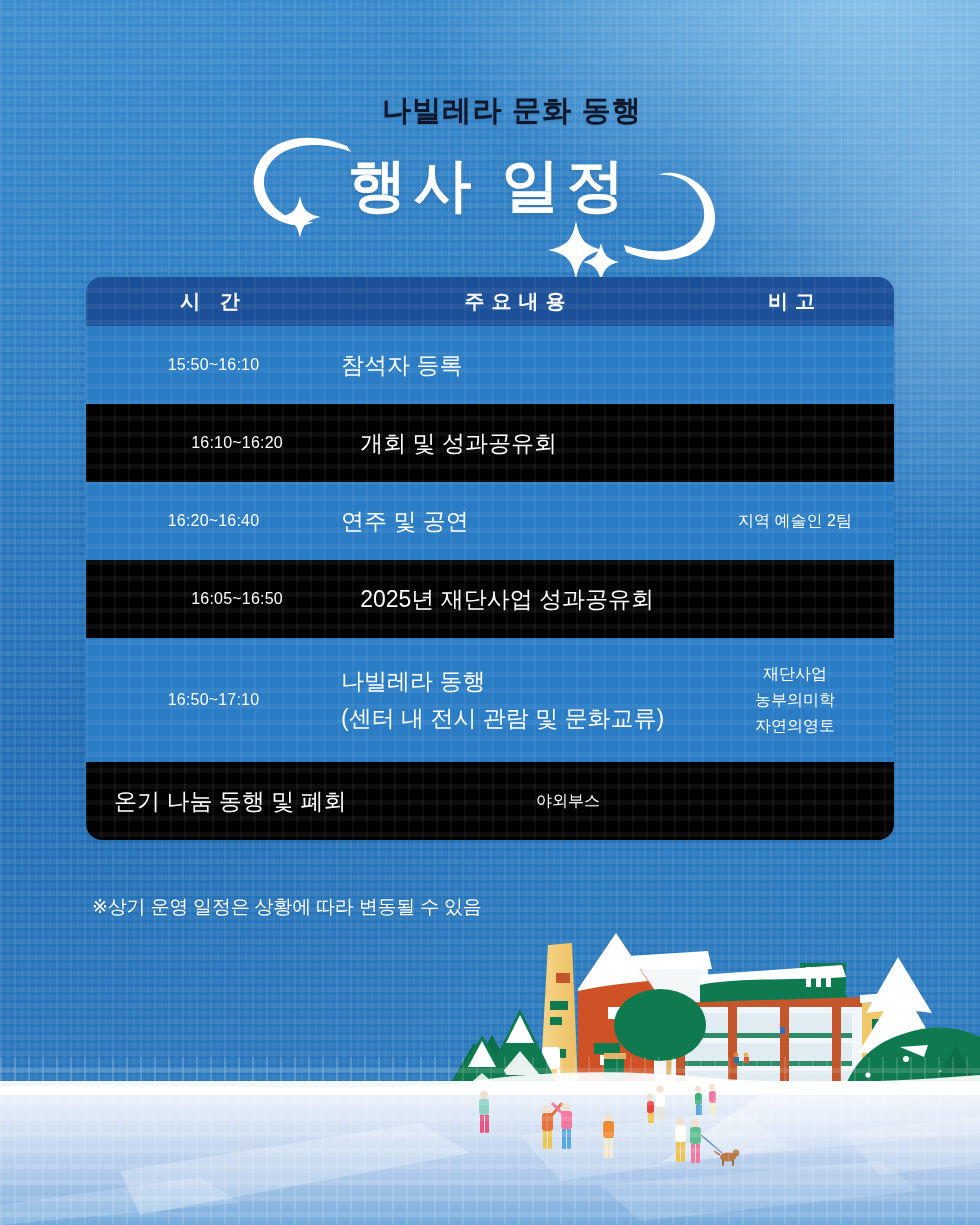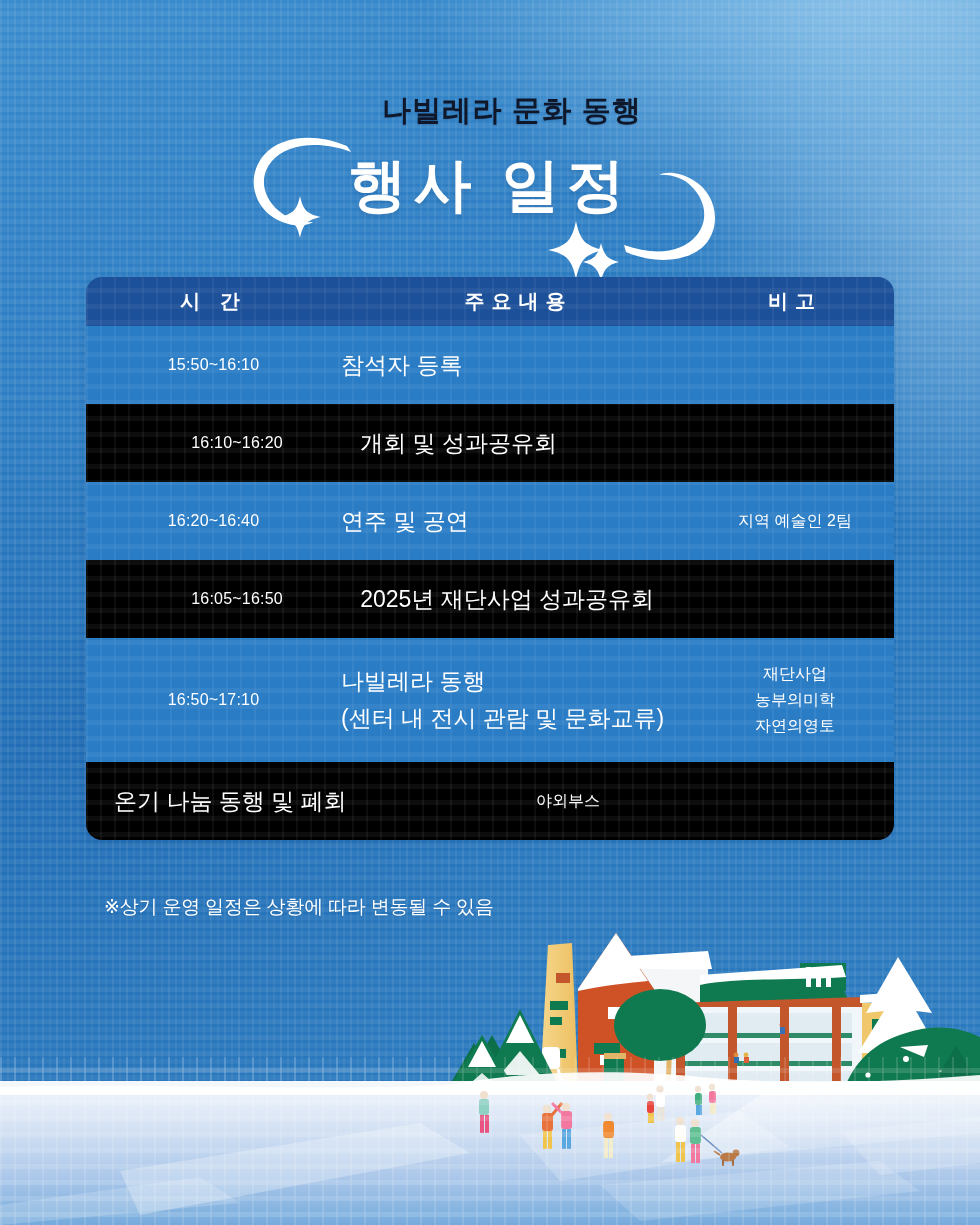--- a/index.html
+++ b/index.html
@@ -160,21 +160,21 @@
         rgba(255,255,255,0) 5px, rgba(255,255,255,0) 16px);
     background-size: 14px 16px;
     mix-blend-mode: screen;
     opacity: 0.5;
   }
 
   
   .footnote {
     position: absolute;
     top: 894px;
-    left: 104px;
+    left: 92px;
     font-size: 19px;
     color: #ffffff;
     letter-spacing: -0.2px;
     text-shadow: 0 1px 2px rgba(12,60,110,0.2);
   }
 
   
   .illus {
     position: absolute;
     left: 0;

